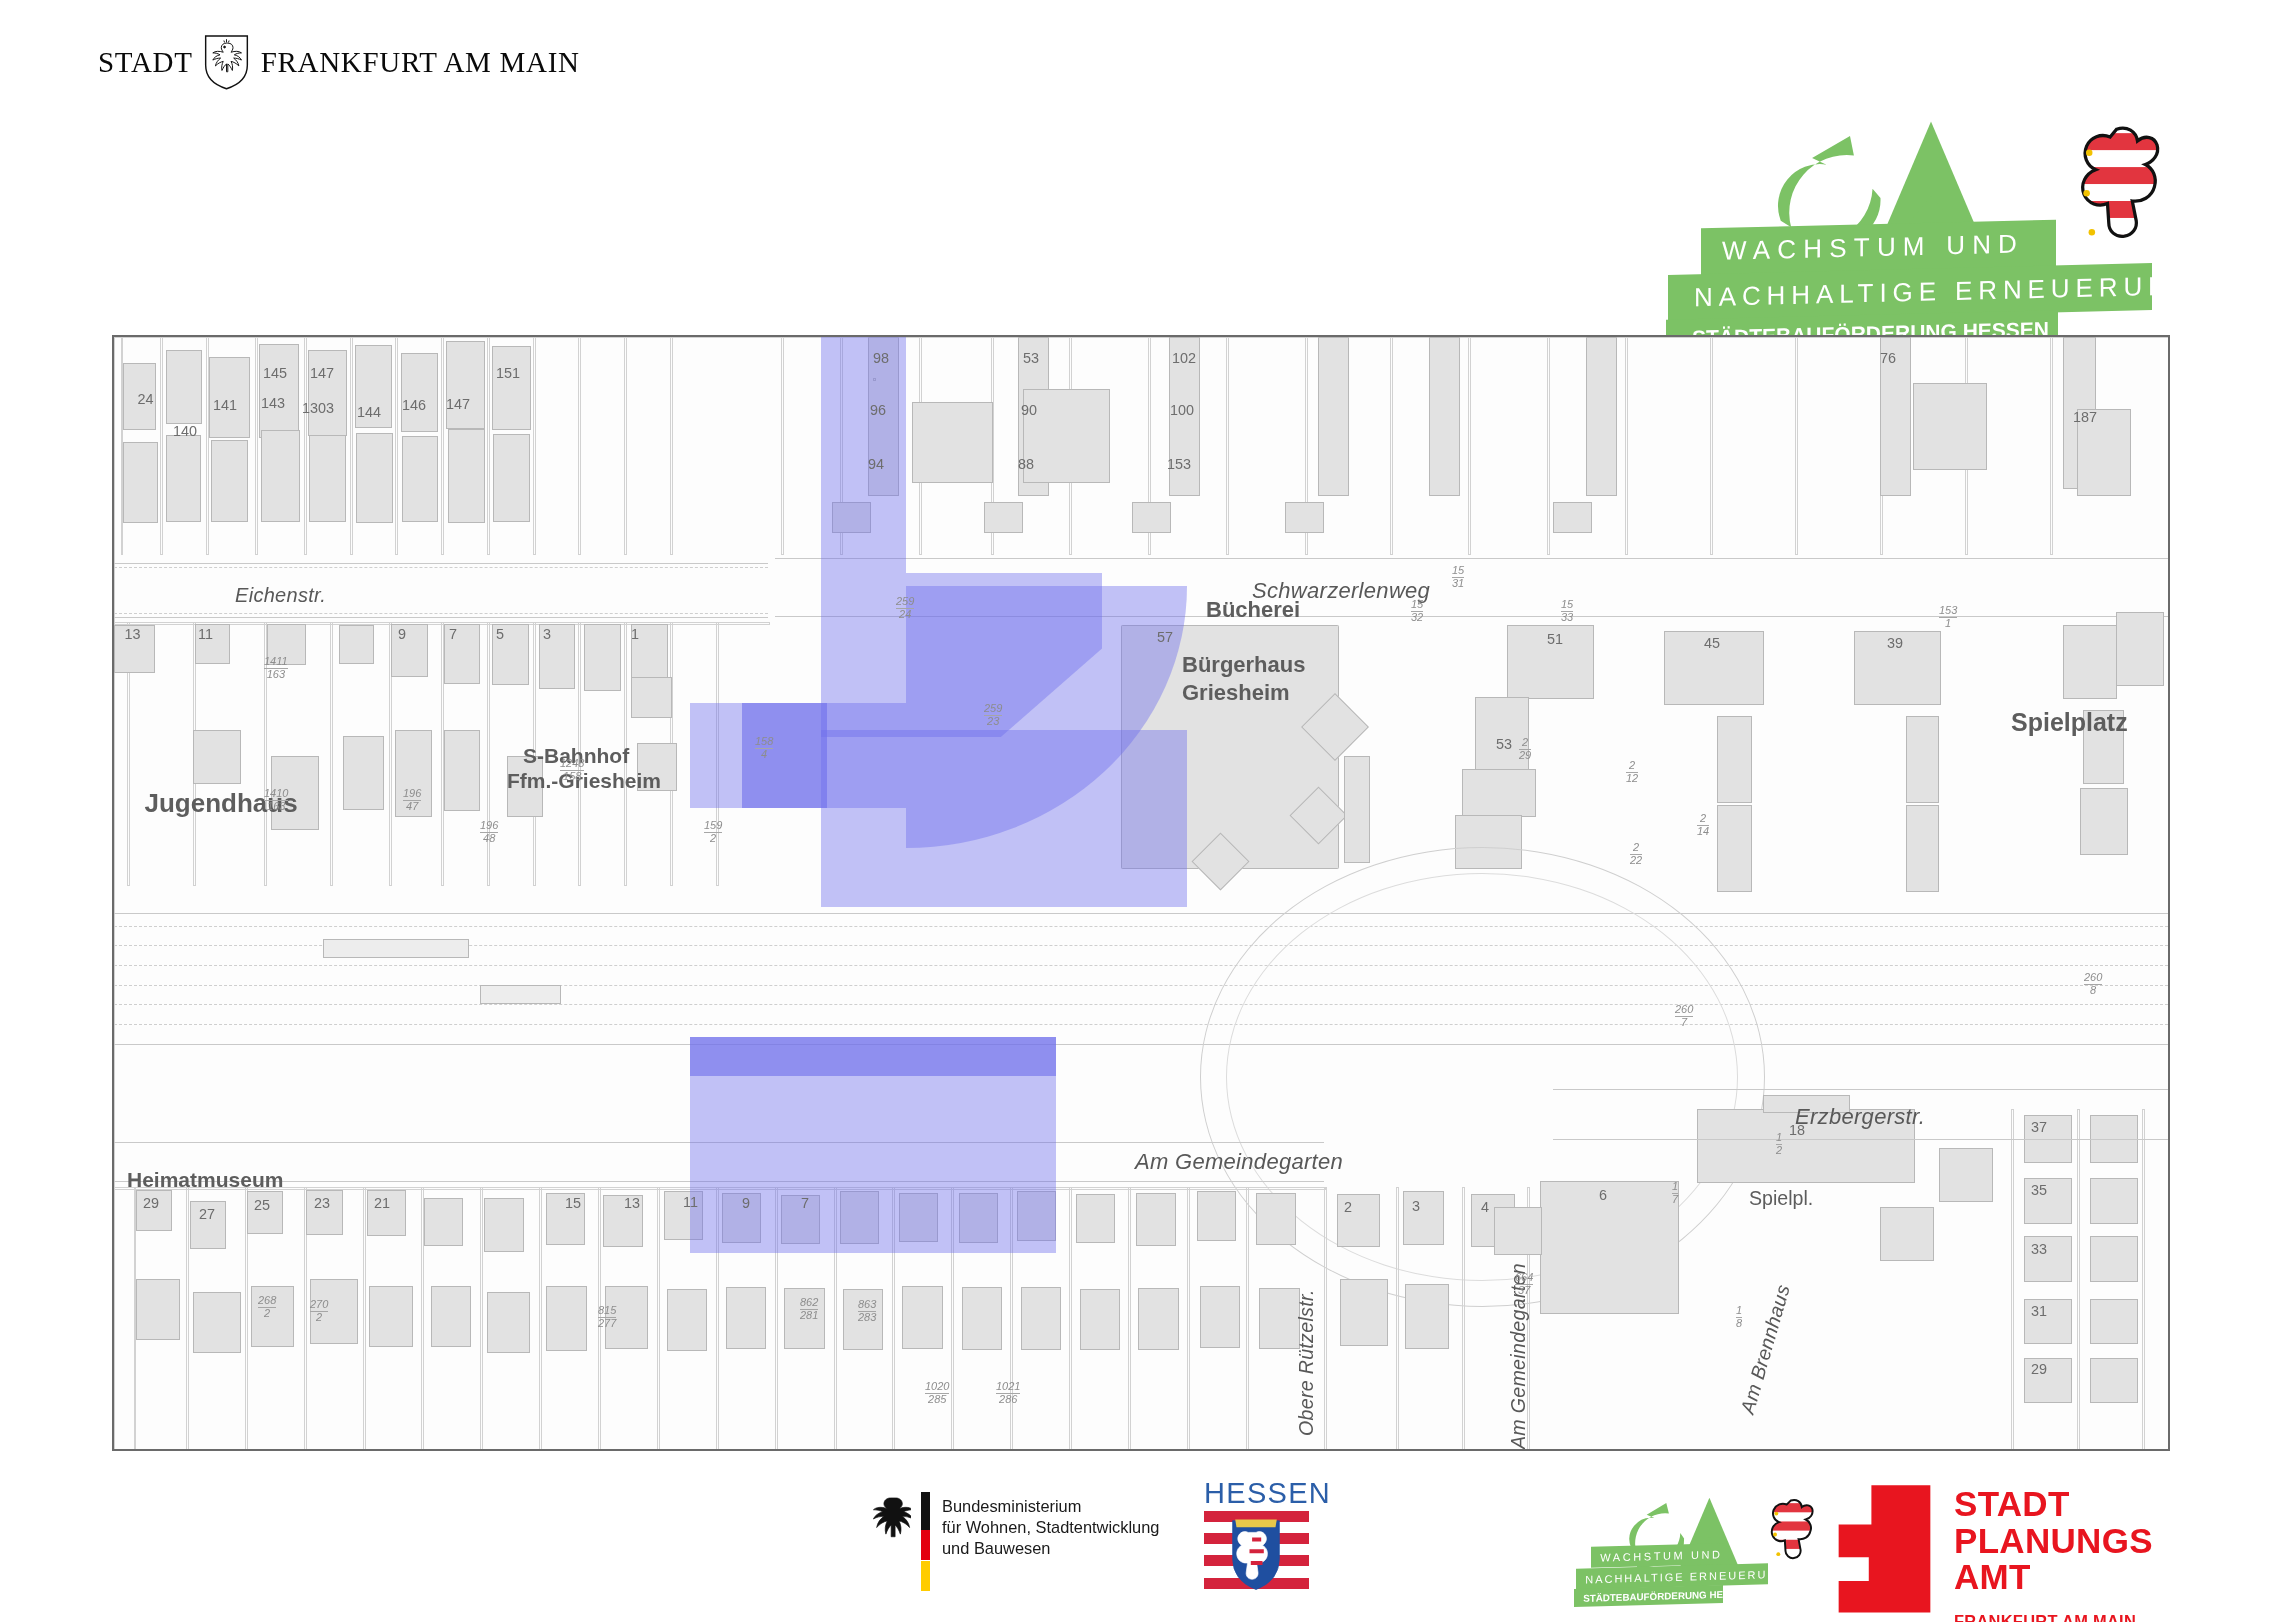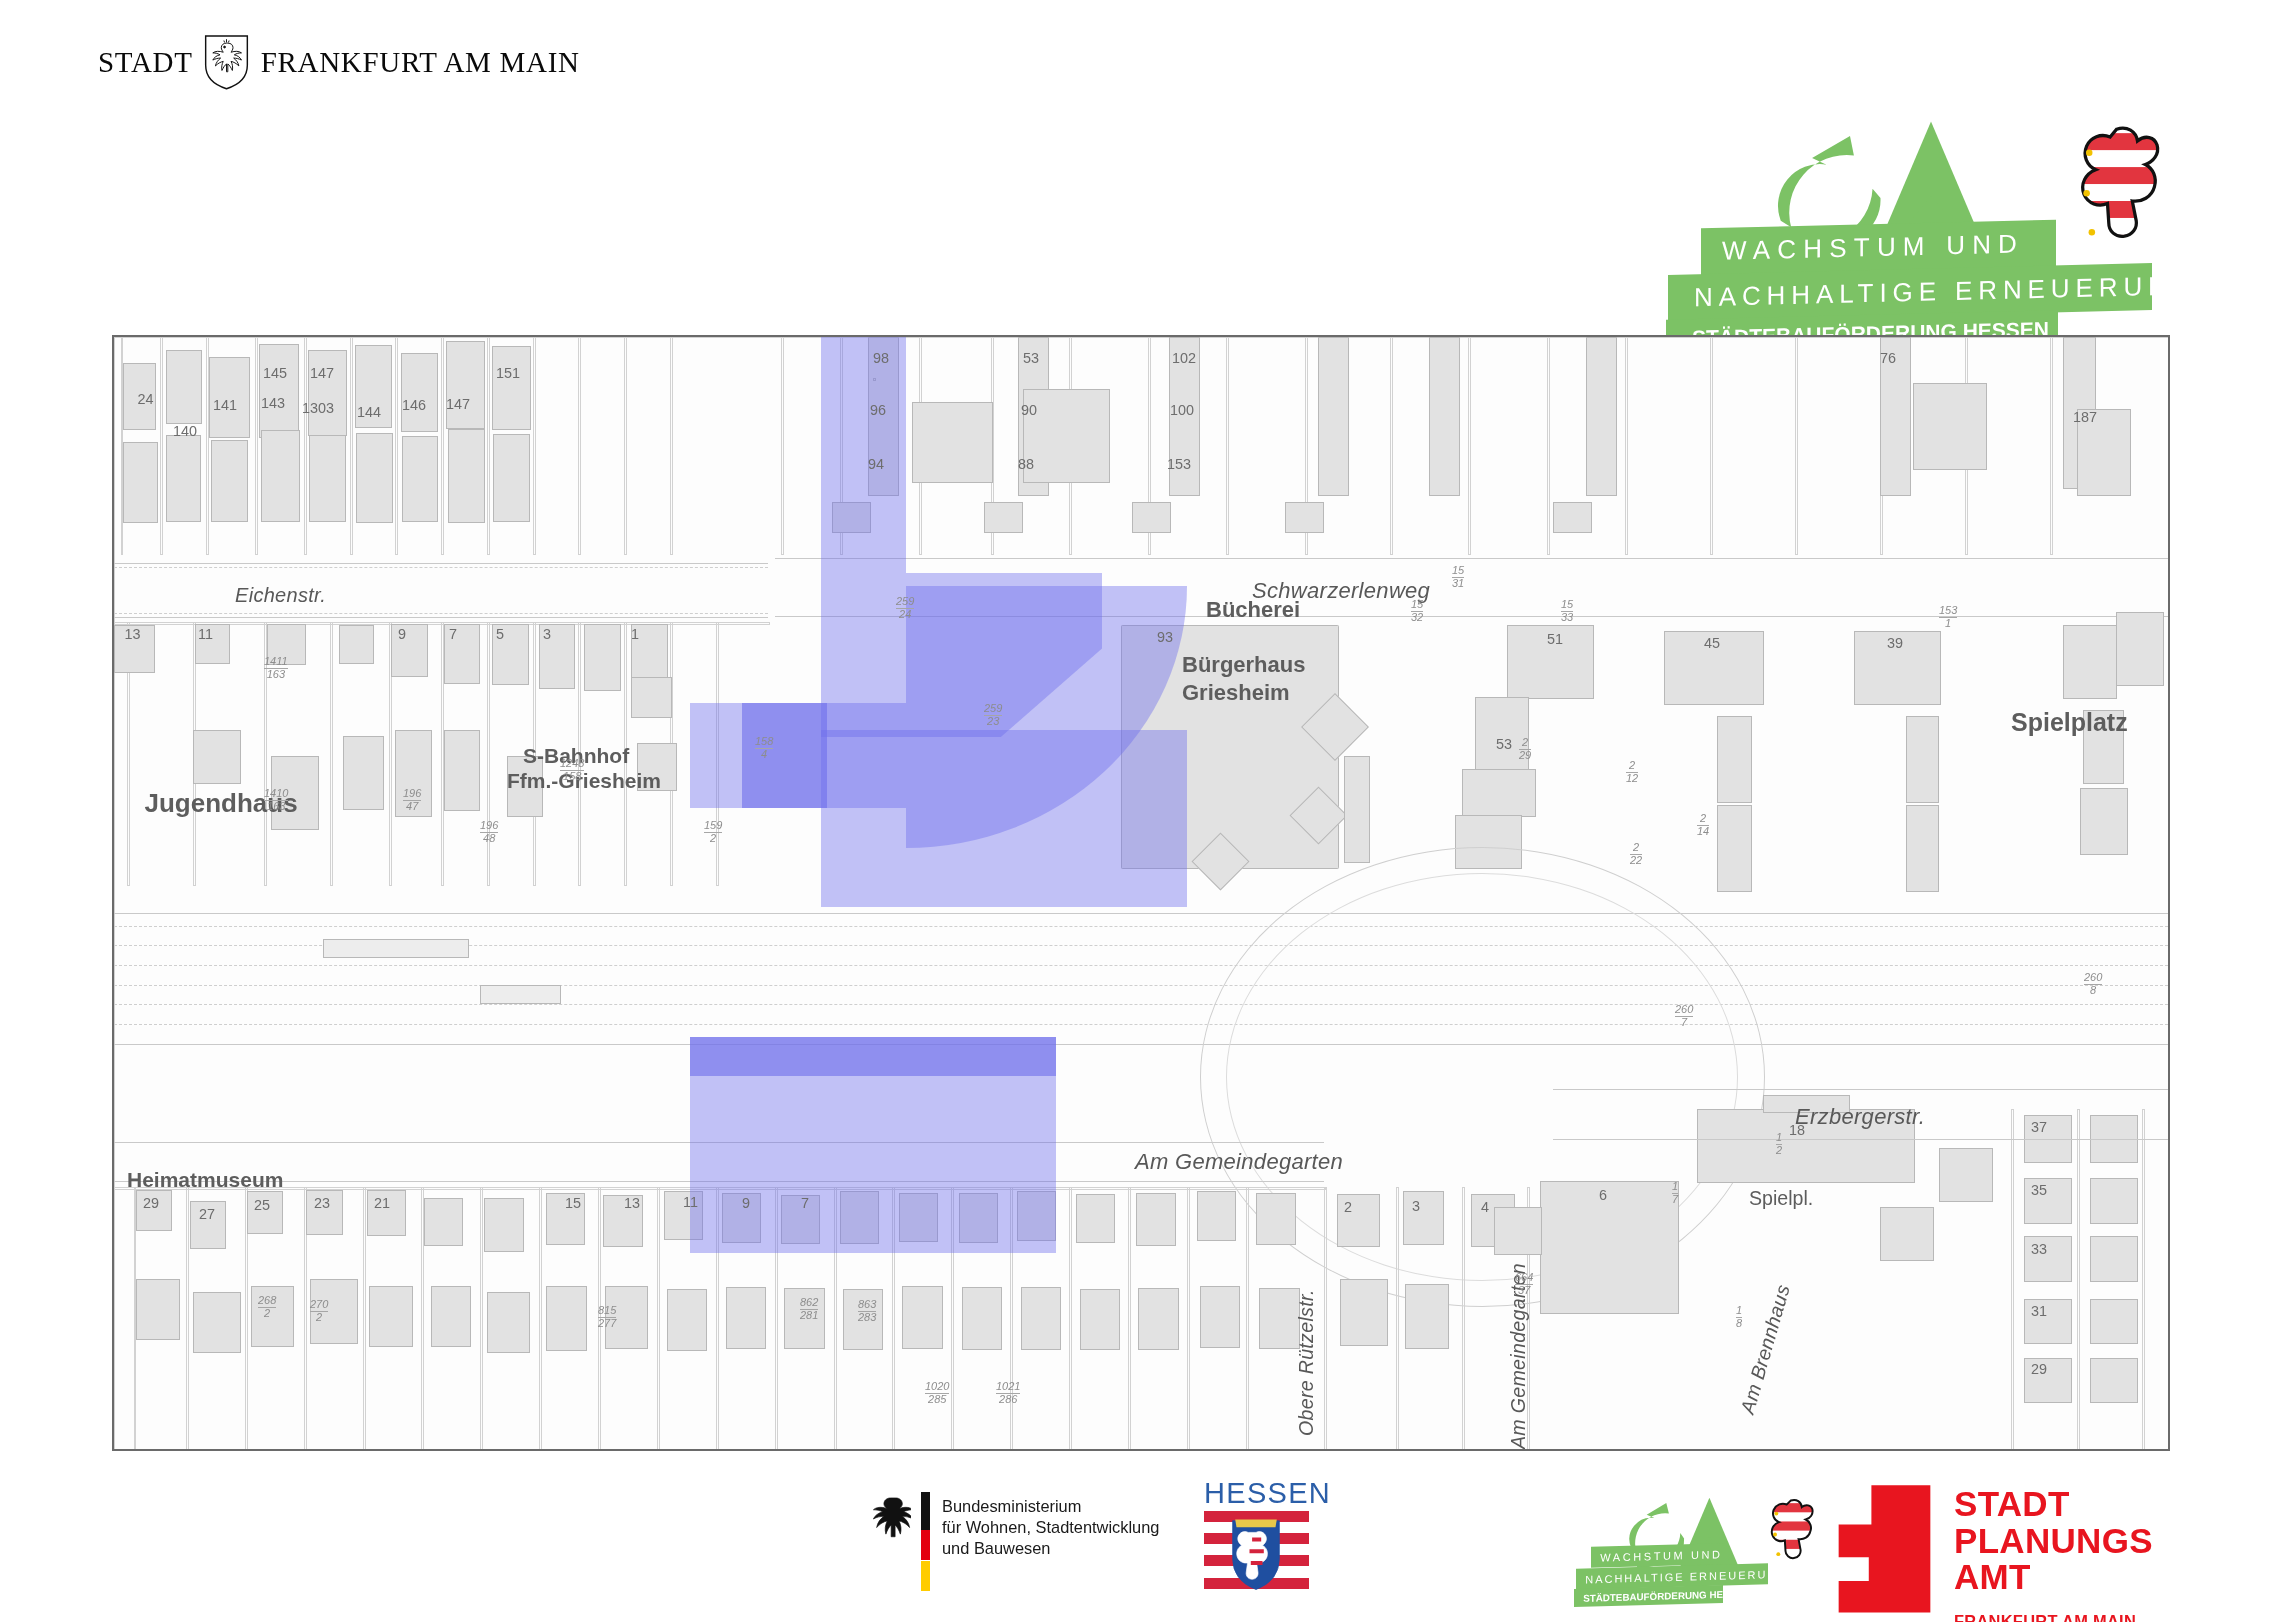--- a/index.html
+++ b/index.html
@@ -421,21 +421,21 @@
       <div class="mlabel hnb" style="left:1766px;top:13px;">76</div>
       <div class="mlabel hnb" style="left:1959px;top:72px;">187</div>
 
       <div class="mlabel hnb" style="left:10.5px;top:289px;">13</div>
       <div class="mlabel hnb" style="left:84px;top:289px;">11</div>
       <div class="mlabel hnb" style="left:284px;top:289px;">9</div>
       <div class="mlabel hnb" style="left:335px;top:289px;">7</div>
       <div class="mlabel hnb" style="left:382px;top:289px;">5</div>
       <div class="mlabel hnb" style="left:429px;top:289px;">3</div>
       <div class="mlabel hnb" style="left:517px;top:289px;">1</div>
-      <div class="mlabel hnb" style="left:1043px;top:292px;">93</div>
+      <div class="mlabel hnb" style="left:1043px;top:292px;">57</div>
       <div class="mlabel hnb" style="left:1433px;top:294px;">51</div>
       <div class="mlabel hnb" style="left:1590px;top:298px;">45</div>
       <div class="mlabel hnb" style="left:1773px;top:298px;">39</div>
       <div class="mlabel hnb" style="left:1382px;top:399px;">53</div>
 
       <div class="mlabel hnb" style="left:29px;top:858px;">29</div>
       <div class="mlabel hnb" style="left:85px;top:869px;">27</div>
       <div class="mlabel hnb" style="left:140px;top:860px;">25</div>
       <div class="mlabel hnb" style="left:200px;top:858px;">23</div>
       <div class="mlabel hnb" style="left:260px;top:858px;">21</div>

